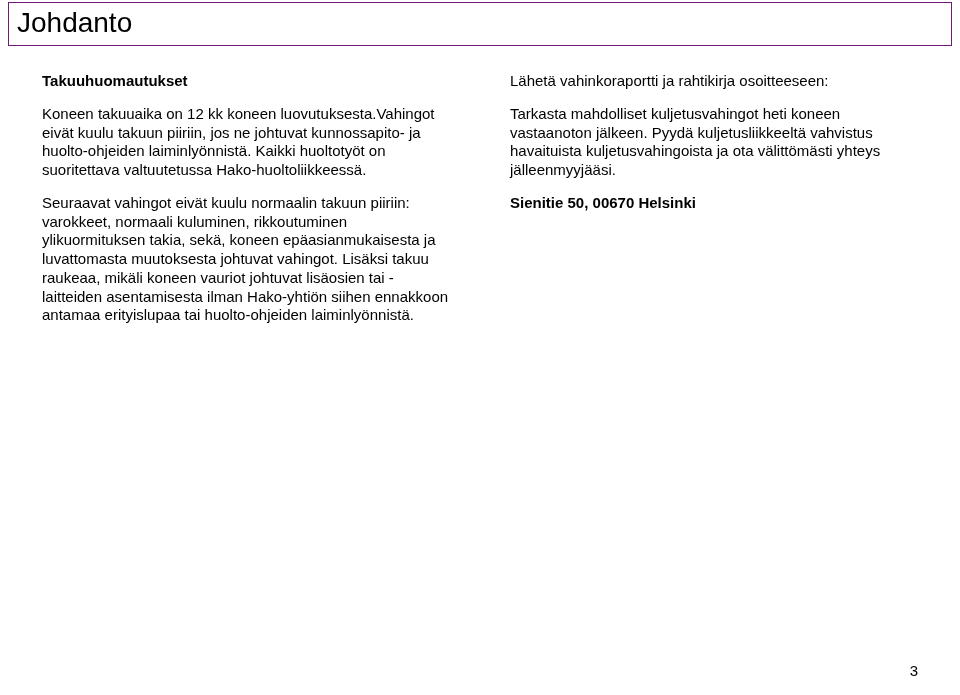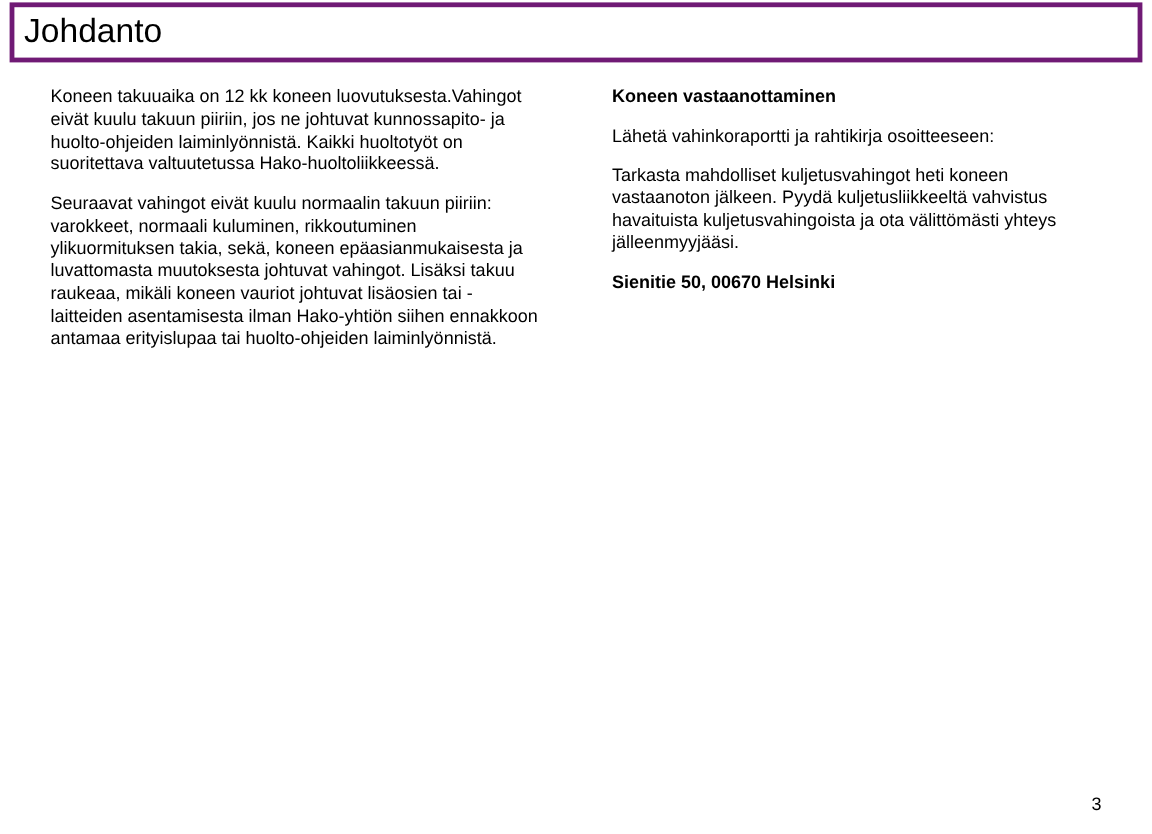--- a/index.html
+++ b/index.html
@@ -3,21 +3,21 @@
 <meta charset="utf-8">
 <style>
   * { margin: 0; padding: 0; box-sizing: border-box; }
   html, body { width: 960px; height: 695px; background: #fff; font-family: Arial, Helvetica, sans-serif; color: #000; }
   .page { position: relative; width: 960px; height: 695px; padding: 0 42px 0 42px; }
   .title-box {
     position: absolute;
     top: 2px;
     left: 8px;
     right: 8px;
-    border: 4px solid #701a75;
+    border: 1px solid #701a75;
     padding: 4px 8px 6px 8px;
     font-size: 28px;
     font-weight: normal;
     background: #fff;
   }
   .columns {
     position: absolute;
     top: 72px;
     left: 42px;
     right: 42px;
@@ -40,26 +40,26 @@
 
 <div class="page">
 
   <div class="title-box">
     <span>Johdanto</span>
   </div>
 
   <div class="columns">
 
     <div class="col">
+      <div class="heading">Takuuhuomautukset</div>
       <div class="para">Koneen takuuaika on 12 kk koneen luovutuksesta.Vahingot eivät kuulu takuun piiriin, jos ne johtuvat kunnossapito- ja huolto-ohjeiden laiminlyönnistä. Kaikki huoltotyöt on suoritettava valtuutetussa Hako-huoltoliikkeessä.</div>
       <div class="para">Seuraavat vahingot eivät kuulu normaalin takuun piiriin: varokkeet, normaali kuluminen, rikkoutuminen ylikuormituksen takia, sekä, koneen epäasianmukaisesta ja luvattomasta muutoksesta johtuvat vahingot. Lisäksi takuu raukeaa, mikäli koneen vauriot johtuvat lisäosien tai -laitteiden asentamisesta ilman Hako-yhtiön siihen ennakkoon antamaa erityislupaa tai huolto-ohjeiden laiminlyönnistä.</div>
     </div>
 
     <div class="col">
-      <div class="heading">Koneen vastaanottaminen</div>
       <div class="para">Lähetä vahinkoraportti ja rahtikirja osoitteeseen:</div>
       <div class="para">Tarkasta mahdolliset kuljetusvahingot heti koneen vastaanoton jälkeen. Pyydä kuljetusliikkeeltä vahvistus havaituista kuljetusvahingoista ja ota välittömästi yhteys jälleenmyyjääsi.</div>
       <div class="addr">Sienitie 50, 00670 Helsinki</div>
     </div>
 
   </div>
 
   <div class="page-num">3</div>
 
 </div>

